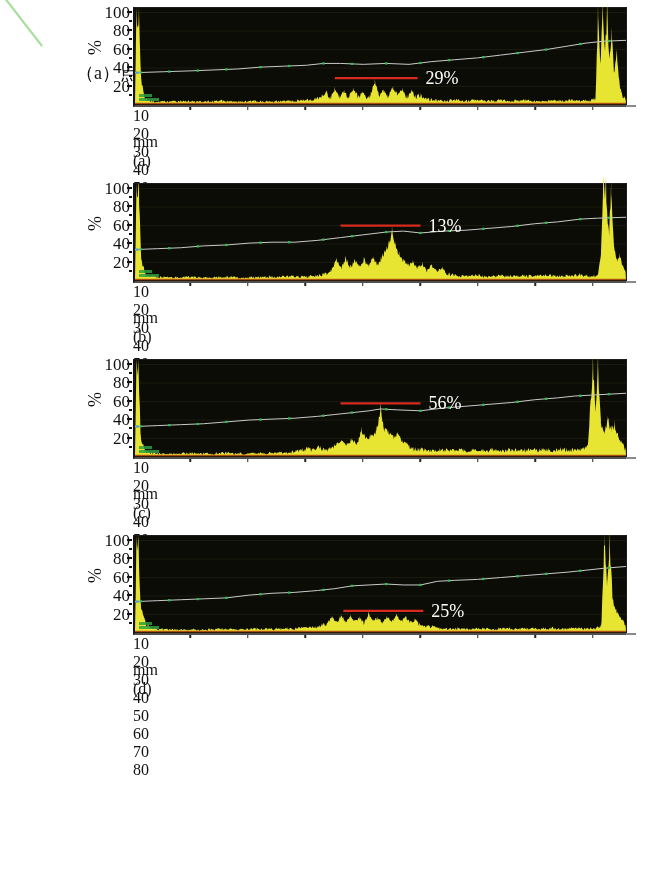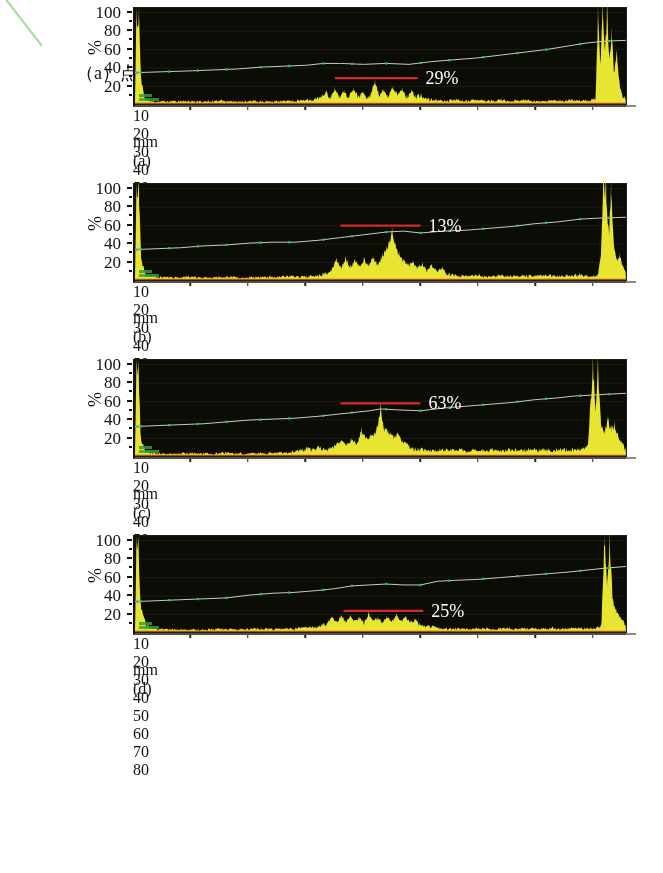--- a/index.html
+++ b/index.html
@@ -17,21 +17,21 @@
     border-top:1px solid #1d1d1d;border-right:1px solid #1d1d1d;
     overflow:visible;
   }
   .plot::after{content:"";position:absolute;right:-10px;bottom:-2px;width:10px;height:2px;background:#8a8a8a;}
   svg.sig{position:absolute;left:0;top:0;width:100%;height:100%;overflow:visible;display:block;}
   .gate-label{position:absolute;color:#ffffff;font-size:18px;line-height:20px;white-space:nowrap;}
   .readout{position:absolute;left:4px;bottom:4px;}
   .readout i{display:block;height:3px;background:#2f9f3f;opacity:.85;margin-top:1px;}
   .readout i.l1{width:13px;}
   .readout i.l2{width:20px;}
-  .ylab{position:absolute;right:12px;transform:translateY(-50%);font-size:17px;line-height:17px;}
+  .ylab{position:absolute;right:3px;transform:translateY(-50%);font-size:17px;line-height:17px;}
   .ytick{position:absolute;right:1px;height:2px;background:#111;}
   .ytick.major{width:5px;}
   .ytick.minor{width:3px;}
   .pct-label{position:absolute;left:88px;top:30px;font-size:18px;transform:rotate(-90deg);}
   .xrow{position:relative;height:26px;}
   .xrow .xtick{position:absolute;top:0;width:1.5px;height:3px;background:#222;transform:translateX(-50%);}
   .mmrow{position:relative;height:19px;}
   .tagrow{position:relative;height:20px;}
   #caption{margin-top:27px;text-align:center;}
   .cap-cn-title{font-size:19px;line-height:25px;font-weight:600;}
@@ -254,21 +254,21 @@
               <rect x="49.78" y="53.8" width="0.44" height="2.4" fill="#2fbf4f"></rect>
               <rect x="54.78" y="50.3" width="0.44" height="2.4" fill="#2fbf4f"></rect>
               <rect x="60.78" y="47.3" width="0.44" height="2.4" fill="#2fbf4f"></rect>
               <rect x="66.78" y="44.05" width="0.44" height="2.4" fill="#2fbf4f"></rect>
               <rect x="71.78" y="40.8" width="0.44" height="2.4" fill="#2fbf4f"></rect>
               <rect x="77.78" y="37.46666666666667" width="0.44" height="2.4" fill="#2fbf4f"></rect>
               <rect x="82.78" y="35.8" width="0.44" height="2.4" fill="#2fbf4f"></rect>
               <rect x="0.15" y="70.8" width="0.5" height="2.4" fill="#4a9ad0"></rect>
               <line x1="36" y1="47" x2="50" y2="47" stroke="#d62b1e" stroke-width="2.3" vector-effect="non-scaling-stroke"></line>
             </svg>
-            <div class="gate-label" style="left: 59.7674%; top: 33.419px;">63%</div>
+            <div class="gate-label" style="left: 59.7674%; top: 33.419px;">56%</div>
             <div class="readout">
               <i class="l1"></i>
               <i class="l2"></i>
             </div>
           </div>
           <div class="xrow">
             <div class="xtick" style="left: 11.6279%;"></div>
             <div style="left: 11.6279%;">10</div>
             <div class="xtick" style="left: 23.2558%;"></div>
             <div style="left: 23.2558%;">20</div>

